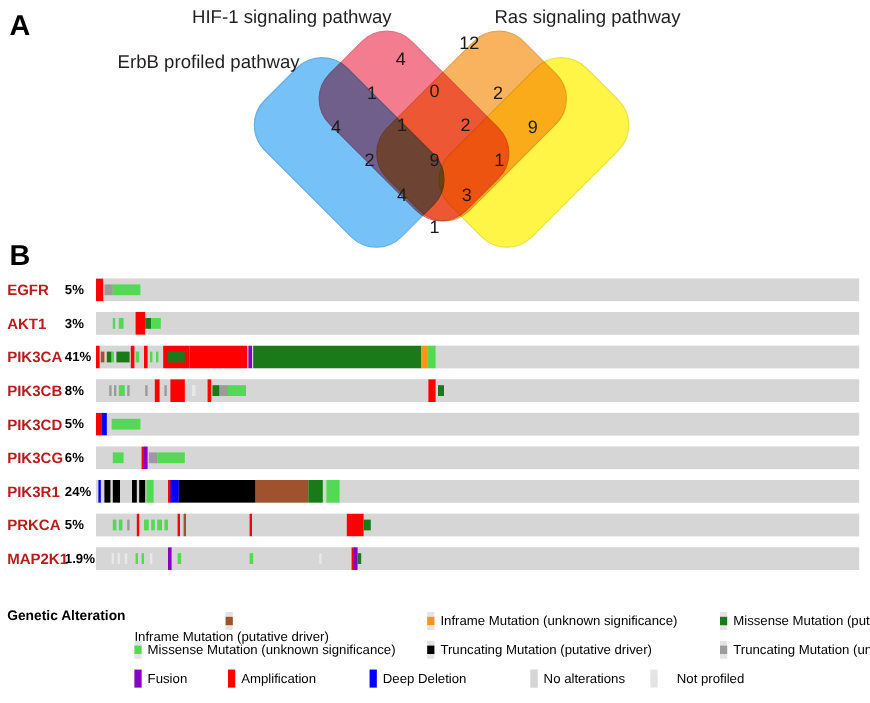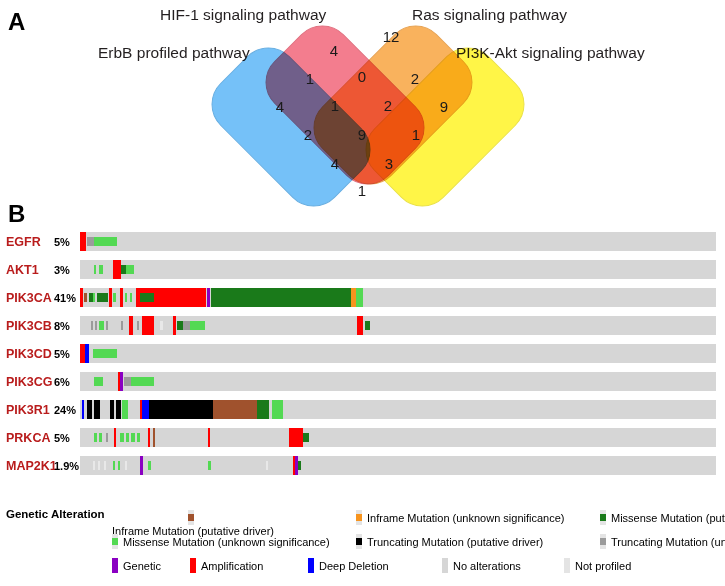--- a/index.html
+++ b/index.html
@@ -83,21 +83,20 @@
 </style>
 </head>
 <body>
 
 <div id="venn-wrap">
   <div class="panel-letter" id="panel-a-letter">A</div>
 
   <div class="venn-label" id="lbl-hif1" style="left:160px;top:6px;">HIF-1 signaling pathway</div>
   <div class="venn-label" id="lbl-ras" style="left:412px;top:6px;">Ras signaling pathway</div>
   <div class="venn-label" id="lbl-erbb" style="left:98px;top:44px;">ErbB profiled pathway</div>
-  <div class="venn-label" id="lbl-pi3k" style="left:456px;top:44px;">PI3K-Akt signaling pathway</div>
 
   <div id="venn-canvas">
     <div class="vset" id="vset-erbb"></div>
     <div class="vset" id="vset-hif1"></div>
     <div class="vset" id="vset-ras"></div>
     <div class="vset" id="vset-pi3k"></div>
 
     <div class="vnum" style="left:86px;top:20px;">4</div>
     <div class="vnum" style="left:143px;top:6px;">12</div>
     <div class="vnum" style="left:62px;top:48px;">1</div>
@@ -295,39 +294,39 @@
     <div class="legend-item" style="left: 600px; top: 34px;">
       <span class="sw">
         <i style="background: rgb(155, 155, 155);"></i>
       </span>
       <span class="legend-text">Truncating Mutation (unknown significance)</span>
     </div>
     <div class="legend-item" style="left: 112px; top: 58px;">
       <span class="sw full">
         <i style="background: rgb(138, 0, 194);"></i>
       </span>
-      <span class="legend-text">Genetic</span>
+      <span class="legend-text">Fusion</span>
     </div>
     <div class="legend-item" style="left: 190px; top: 58px;">
       <span class="sw full">
         <i style="background: rgb(255, 0, 0);"></i>
       </span>
       <span class="legend-text">Amplification</span>
     </div>
     <div class="legend-item" style="left: 308px; top: 58px;">
       <span class="sw full">
         <i style="background: rgb(0, 0, 255);"></i>
       </span>
       <span class="legend-text">Deep Deletion</span>
     </div>
     <div class="legend-item" style="left: 442px; top: 58px;">
       <span class="sw full">
         <i style="background: rgb(214, 214, 214);"></i>
       </span>
       <span class="legend-text">No alterations</span>
     </div>
-    <div class="legend-item" style="left: 564px; top: 58px;">
+    <div class="legend-item" style="left: 542px; top: 58px; gap: 11px;">
       <span class="sw">
         <i style="background: rgb(228, 228, 228);"></i>
       </span>
       <span class="legend-text">Not profiled</span>
     </div>
   </div>
 
 </body></html>

